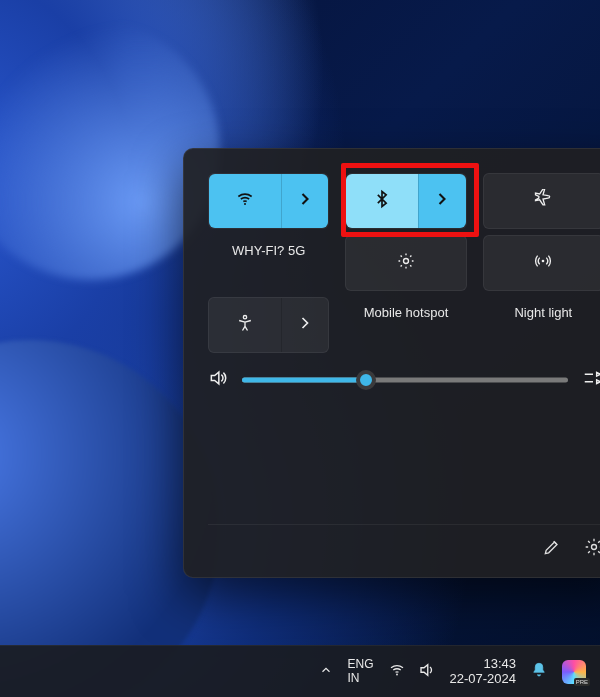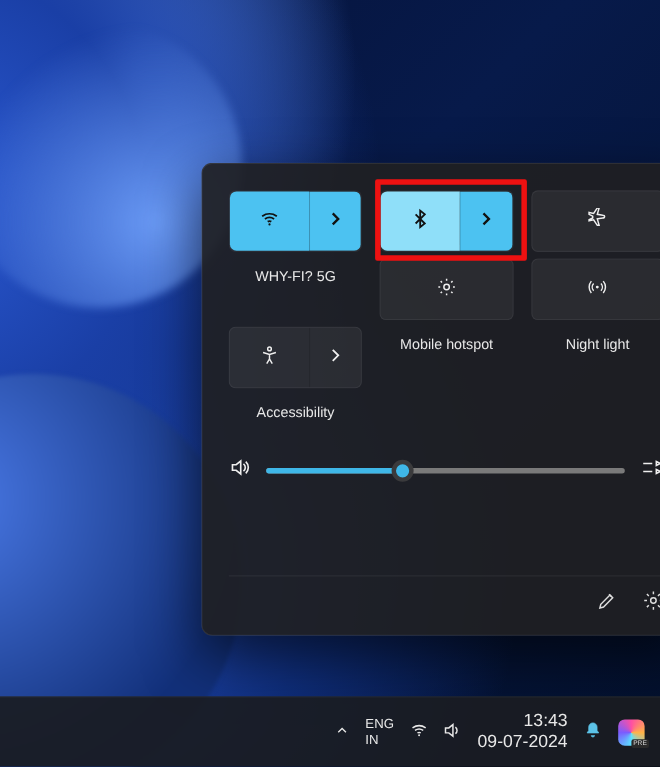--- a/index.html
+++ b/index.html
@@ -137,35 +137,35 @@
     gap:22px;
     padding-top:12px;
     border-top:1px solid rgba(255,255,255,0.06);
   }
   .panel-footer .ico{ width:20px; height:20px; stroke:#ddd; fill:none; cursor:pointer;}
 
   
   .taskbar{
     position:absolute;
     left:0; right:0; bottom:0;
-    height:64px;
+    height:52px;
     background: rgba(26,28,34,0.92);
     border-top:1px solid rgba(255,255,255,0.05);
     display:flex;
     align-items:center;
     justify-content:flex-end;
     padding-right:14px;
     gap:14px;
     color:#e8e8e8;
     font-size:13px;
   }
   .taskbar .tray-icons{ display:flex; align-items:center; gap:12px; }
   .taskbar .tray-icons svg{ width:18px; height:18px; stroke:#e8e8e8; fill:none;}
   .taskbar .lang{ line-height:1.15; text-align:left; font-size:12px;}
-  .taskbar .clock{ line-height:1.15; text-align:right; font-size:16px;}
+  .taskbar .clock{ line-height:1.15; text-align:right; font-size:13px;}
   .taskbar .bell svg{ width:18px; height:18px; stroke:#5cc3e8; fill:#5cc3e8;}
   .taskbar .copilot{
     width:24px; height:24px; border-radius:6px;
     background: conic-gradient(from 0deg, #ff4fa3, #ffb347, #5ce1ff, #7a5cff, #ff4fa3);
     position:relative;
   }
   .taskbar .copilot::after{
     content:"PRE"; position:absolute; bottom:-2px; right:-4px;
     font-size:6px; background:#2a2a2a; color:#ddd; padding:1px 2px; border-radius:2px;
   }
@@ -251,21 +251,20 @@
       <div class="half">
         <span>
           <svg viewBox="0 0 24 24" stroke-width="2">
               <path d="M9 6l6 6-6 6" fill="none"></path>
             </svg>
         </span>
       </div>
     </div>
       <div class="tile-label">Mobile hotspot</div>
       <div class="tile-label">Night light</div>
-      <div class="tile-label">Accessibility</div>
     </div>
 
   <div class="highlight-box" style="left:157px; top:14px; width:138px; height:74px;"></div>
 
   <div class="volume-row">
     <span class="vol-icon">
       <svg viewBox="0 0 24 24" stroke-width="1.8">
           <path d="M4 9v6h4l5 4V5L8 9H4z" fill="none"></path>
           <path d="M16 8a5 5 0 0 1 0 8" fill="none"></path>
           <path d="M18.5 5.5a9 9 0 0 1 0 13" fill="none"></path>
@@ -321,21 +320,21 @@
     </span>
     <span>
       <svg viewBox="0 0 24 24" stroke-width="1.8">
           <path d="M4 9v6h4l5 4V5L8 9H4z" fill="none"></path>
           <path d="M16 8a5 5 0 0 1 0 8" fill="none"></path>
         </svg>
     </span>
   </div>
   <div class="clock">
     <div>13:43</div>
-    <div>09-07-2024</div>
+    <div>22-07-2024</div>
   </div>
   <span class="bell">
     <svg viewBox="0 0 24 24">
         <path d="M12 3a5 5 0 0 0-5 5v4l-2 3h14l-2-3V8a5 5 0 0 0-5-5z"></path>
         <path d="M10 18a2 2 0 0 0 4 0"></path>
       </svg>
   </span>
   <span class="copilot" title="PRE"></span>
 </div>
 

